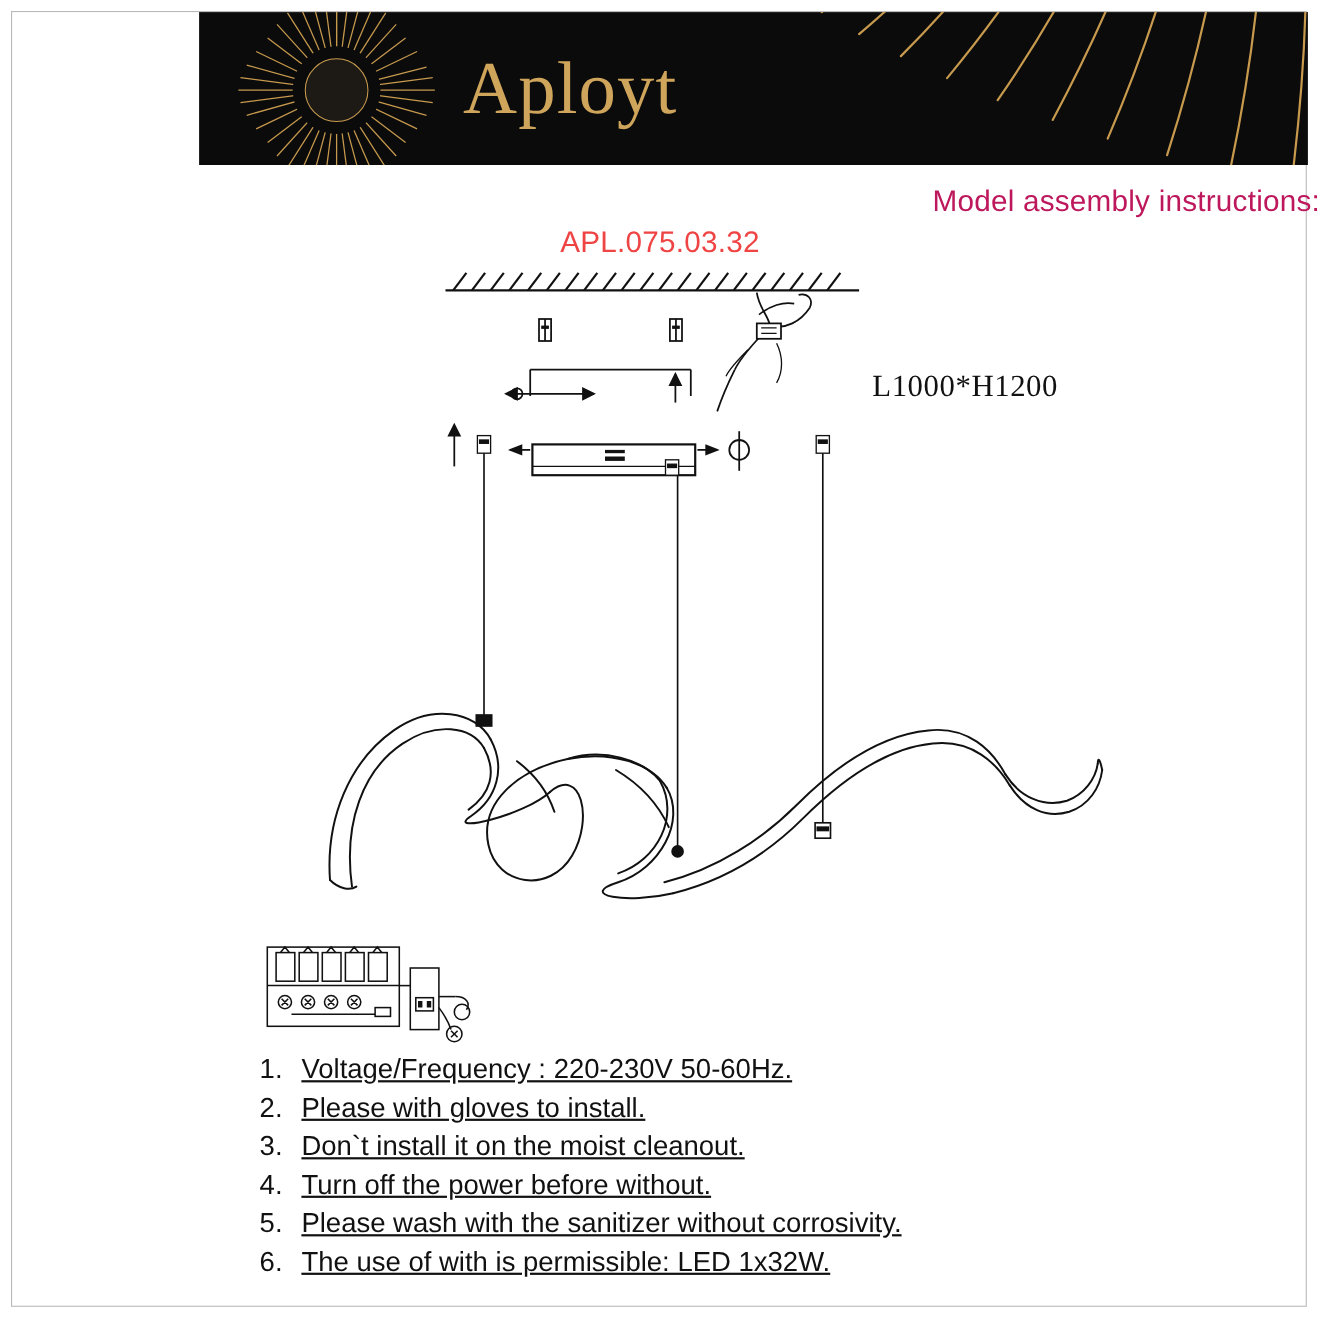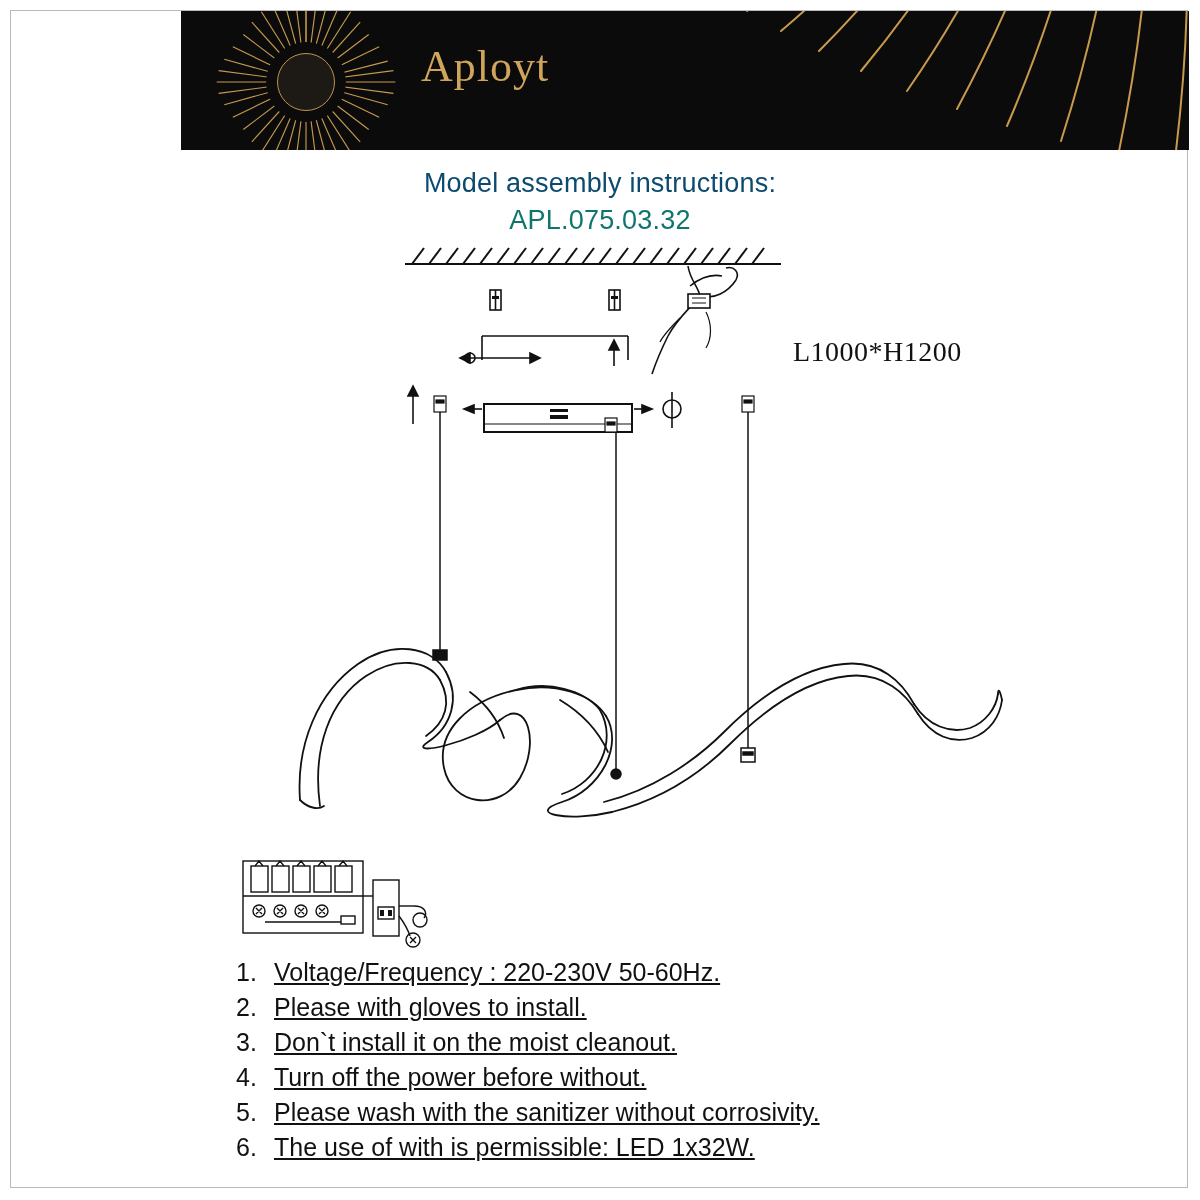--- a/index.html
+++ b/index.html
@@ -50,41 +50,42 @@
     left: 540px;
     top: -160px;
     width: 520px;
     height: 330px;
   }
   #brand {
     position: absolute;
     left: 240px;
     top: 30px;
     font-family: "Liberation Serif", serif;
-    font-size: 44px;
+    font-size: 68px;
     letter-spacing: 1px;
     color: #cfa55b;
   }
 
   
   #title-block {
     position: absolute;
     left: 0;
     top: 168px;
     width: 1200px;
     text-align: center;
   }
   #title-block .t1 {
     font-size: 27px;
-    color: #0c4a6e;
+    color: #be185d;
     letter-spacing: .2px;
+    text-align: right;
   }
   #title-block .t2 {
     font-size: 27px;
-    color: #0f766e;
+    color: #ef4444;
     margin-top: 6px;
     letter-spacing: .2px;
   }
 
   
   #dim-label {
     position: absolute;
     left: 793px;
     top: 336px;
     font-family: "Liberation Serif", serif;

